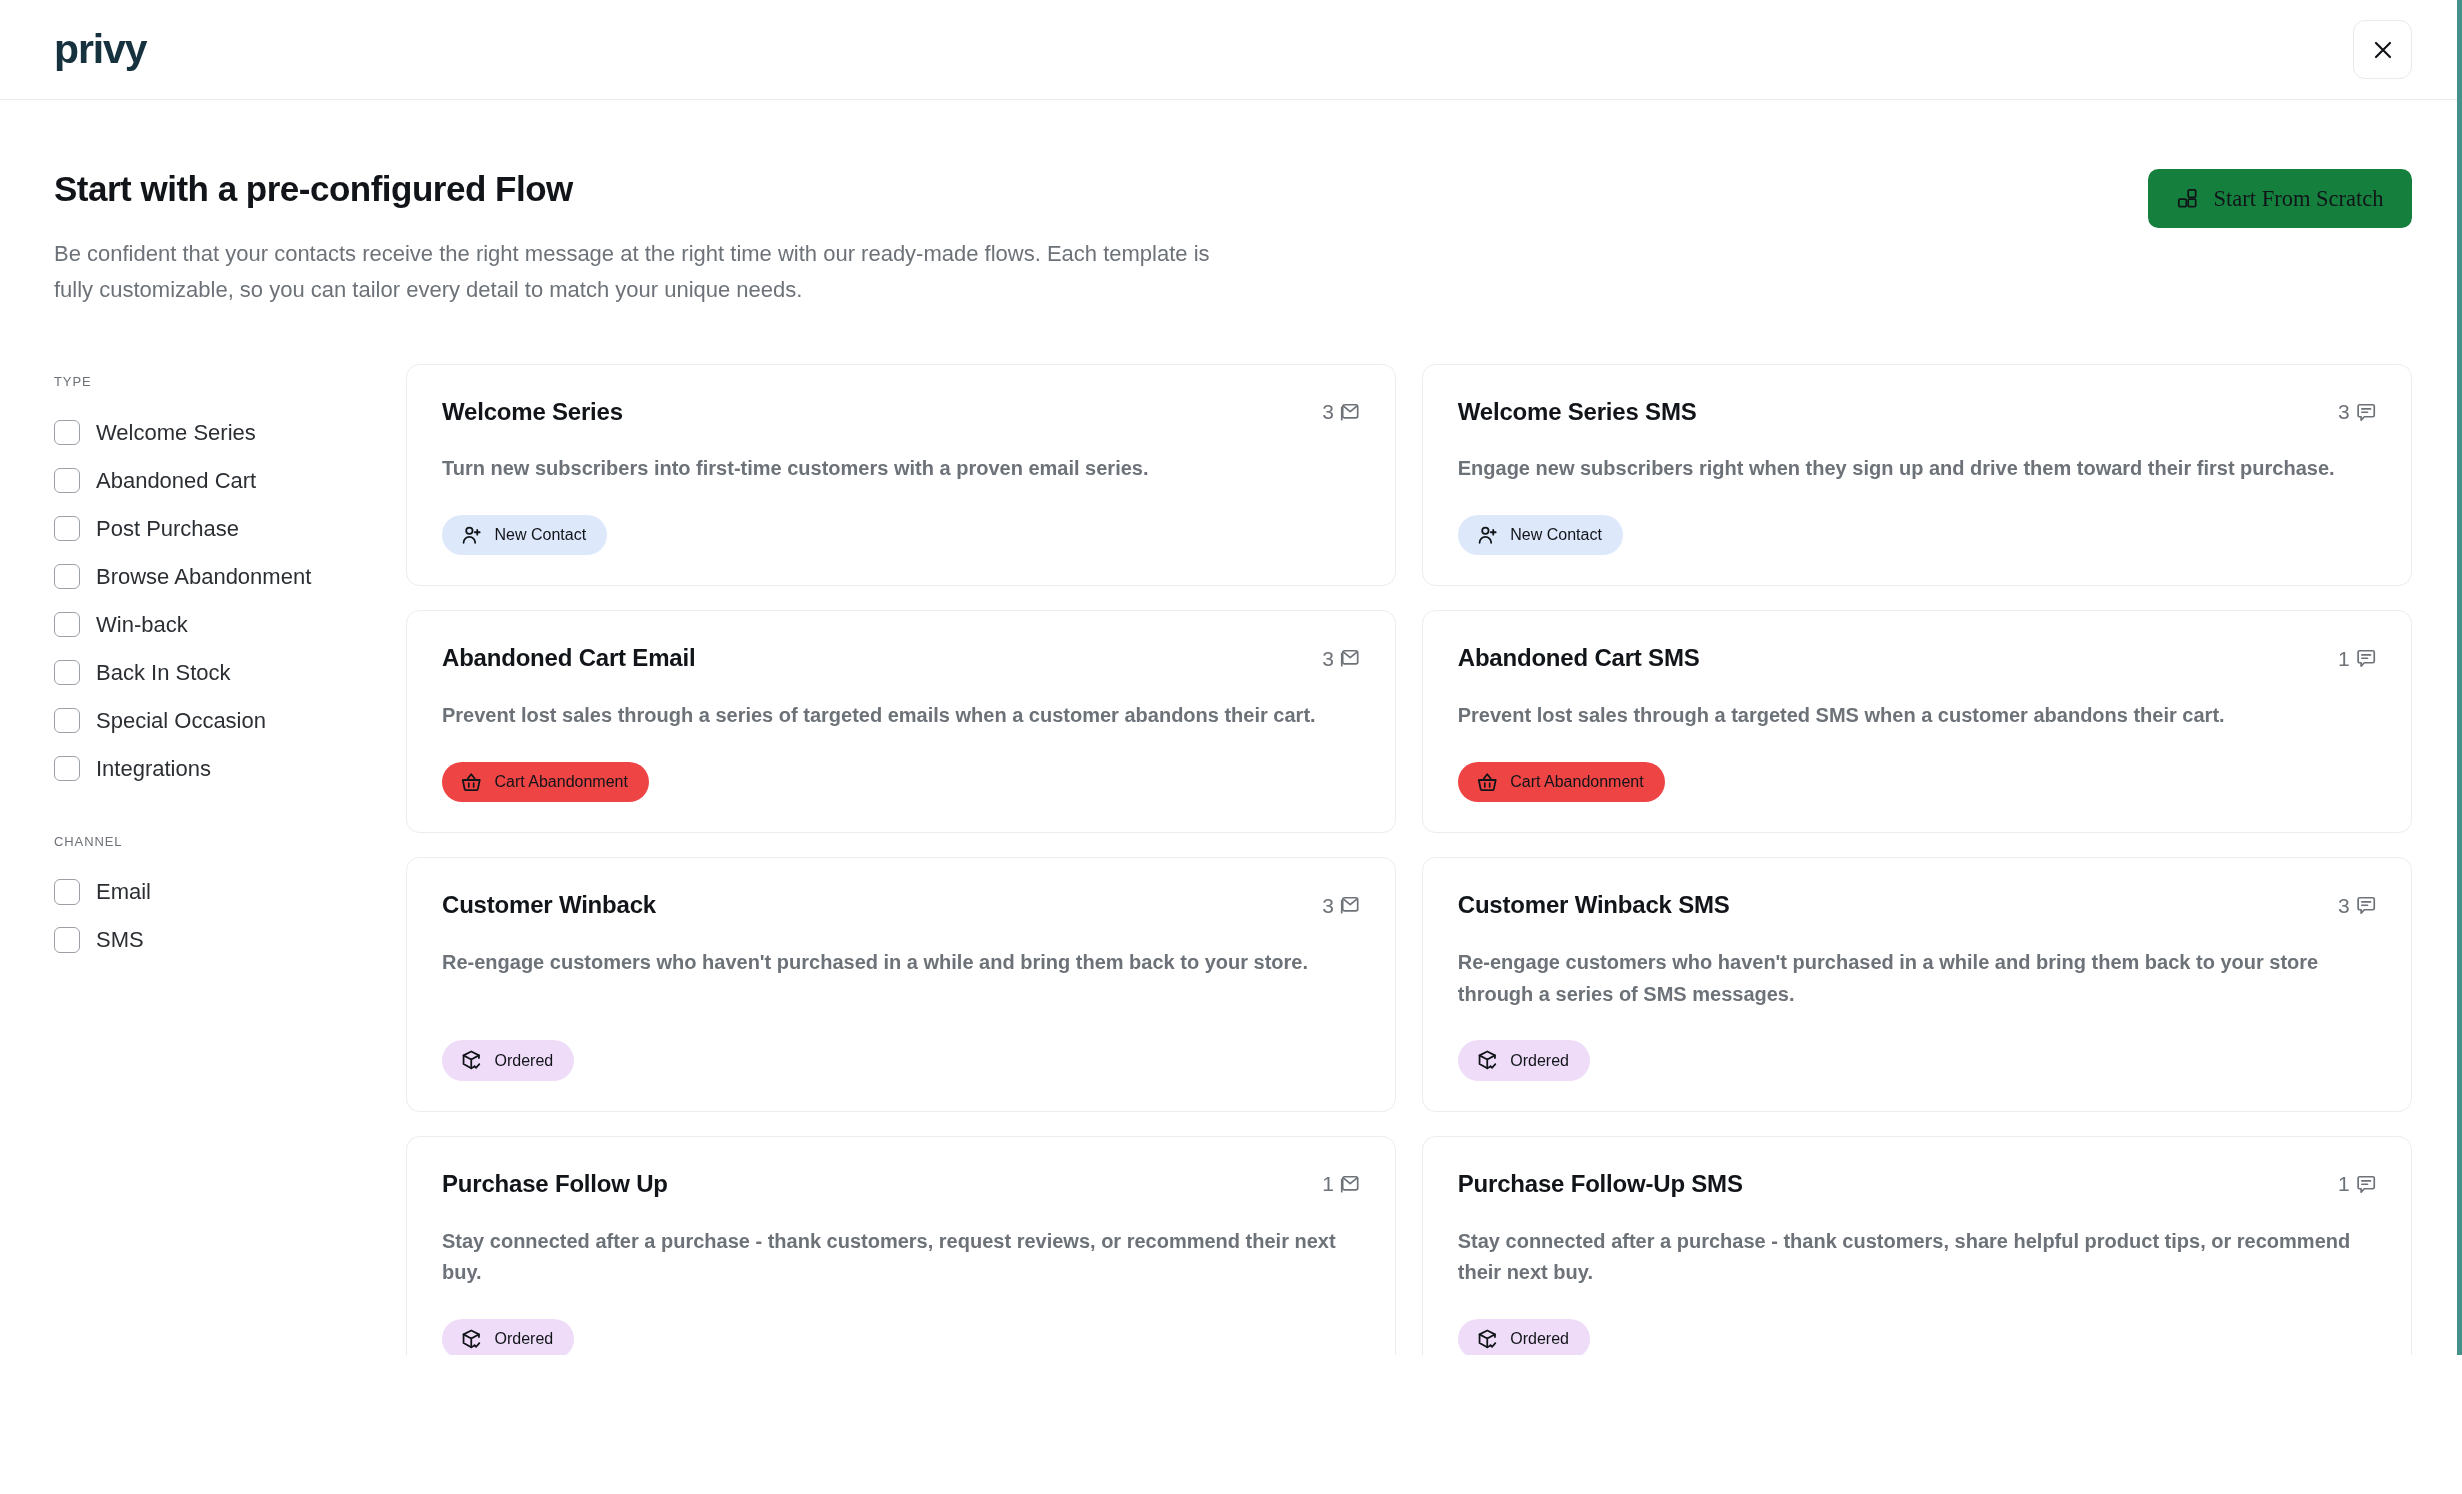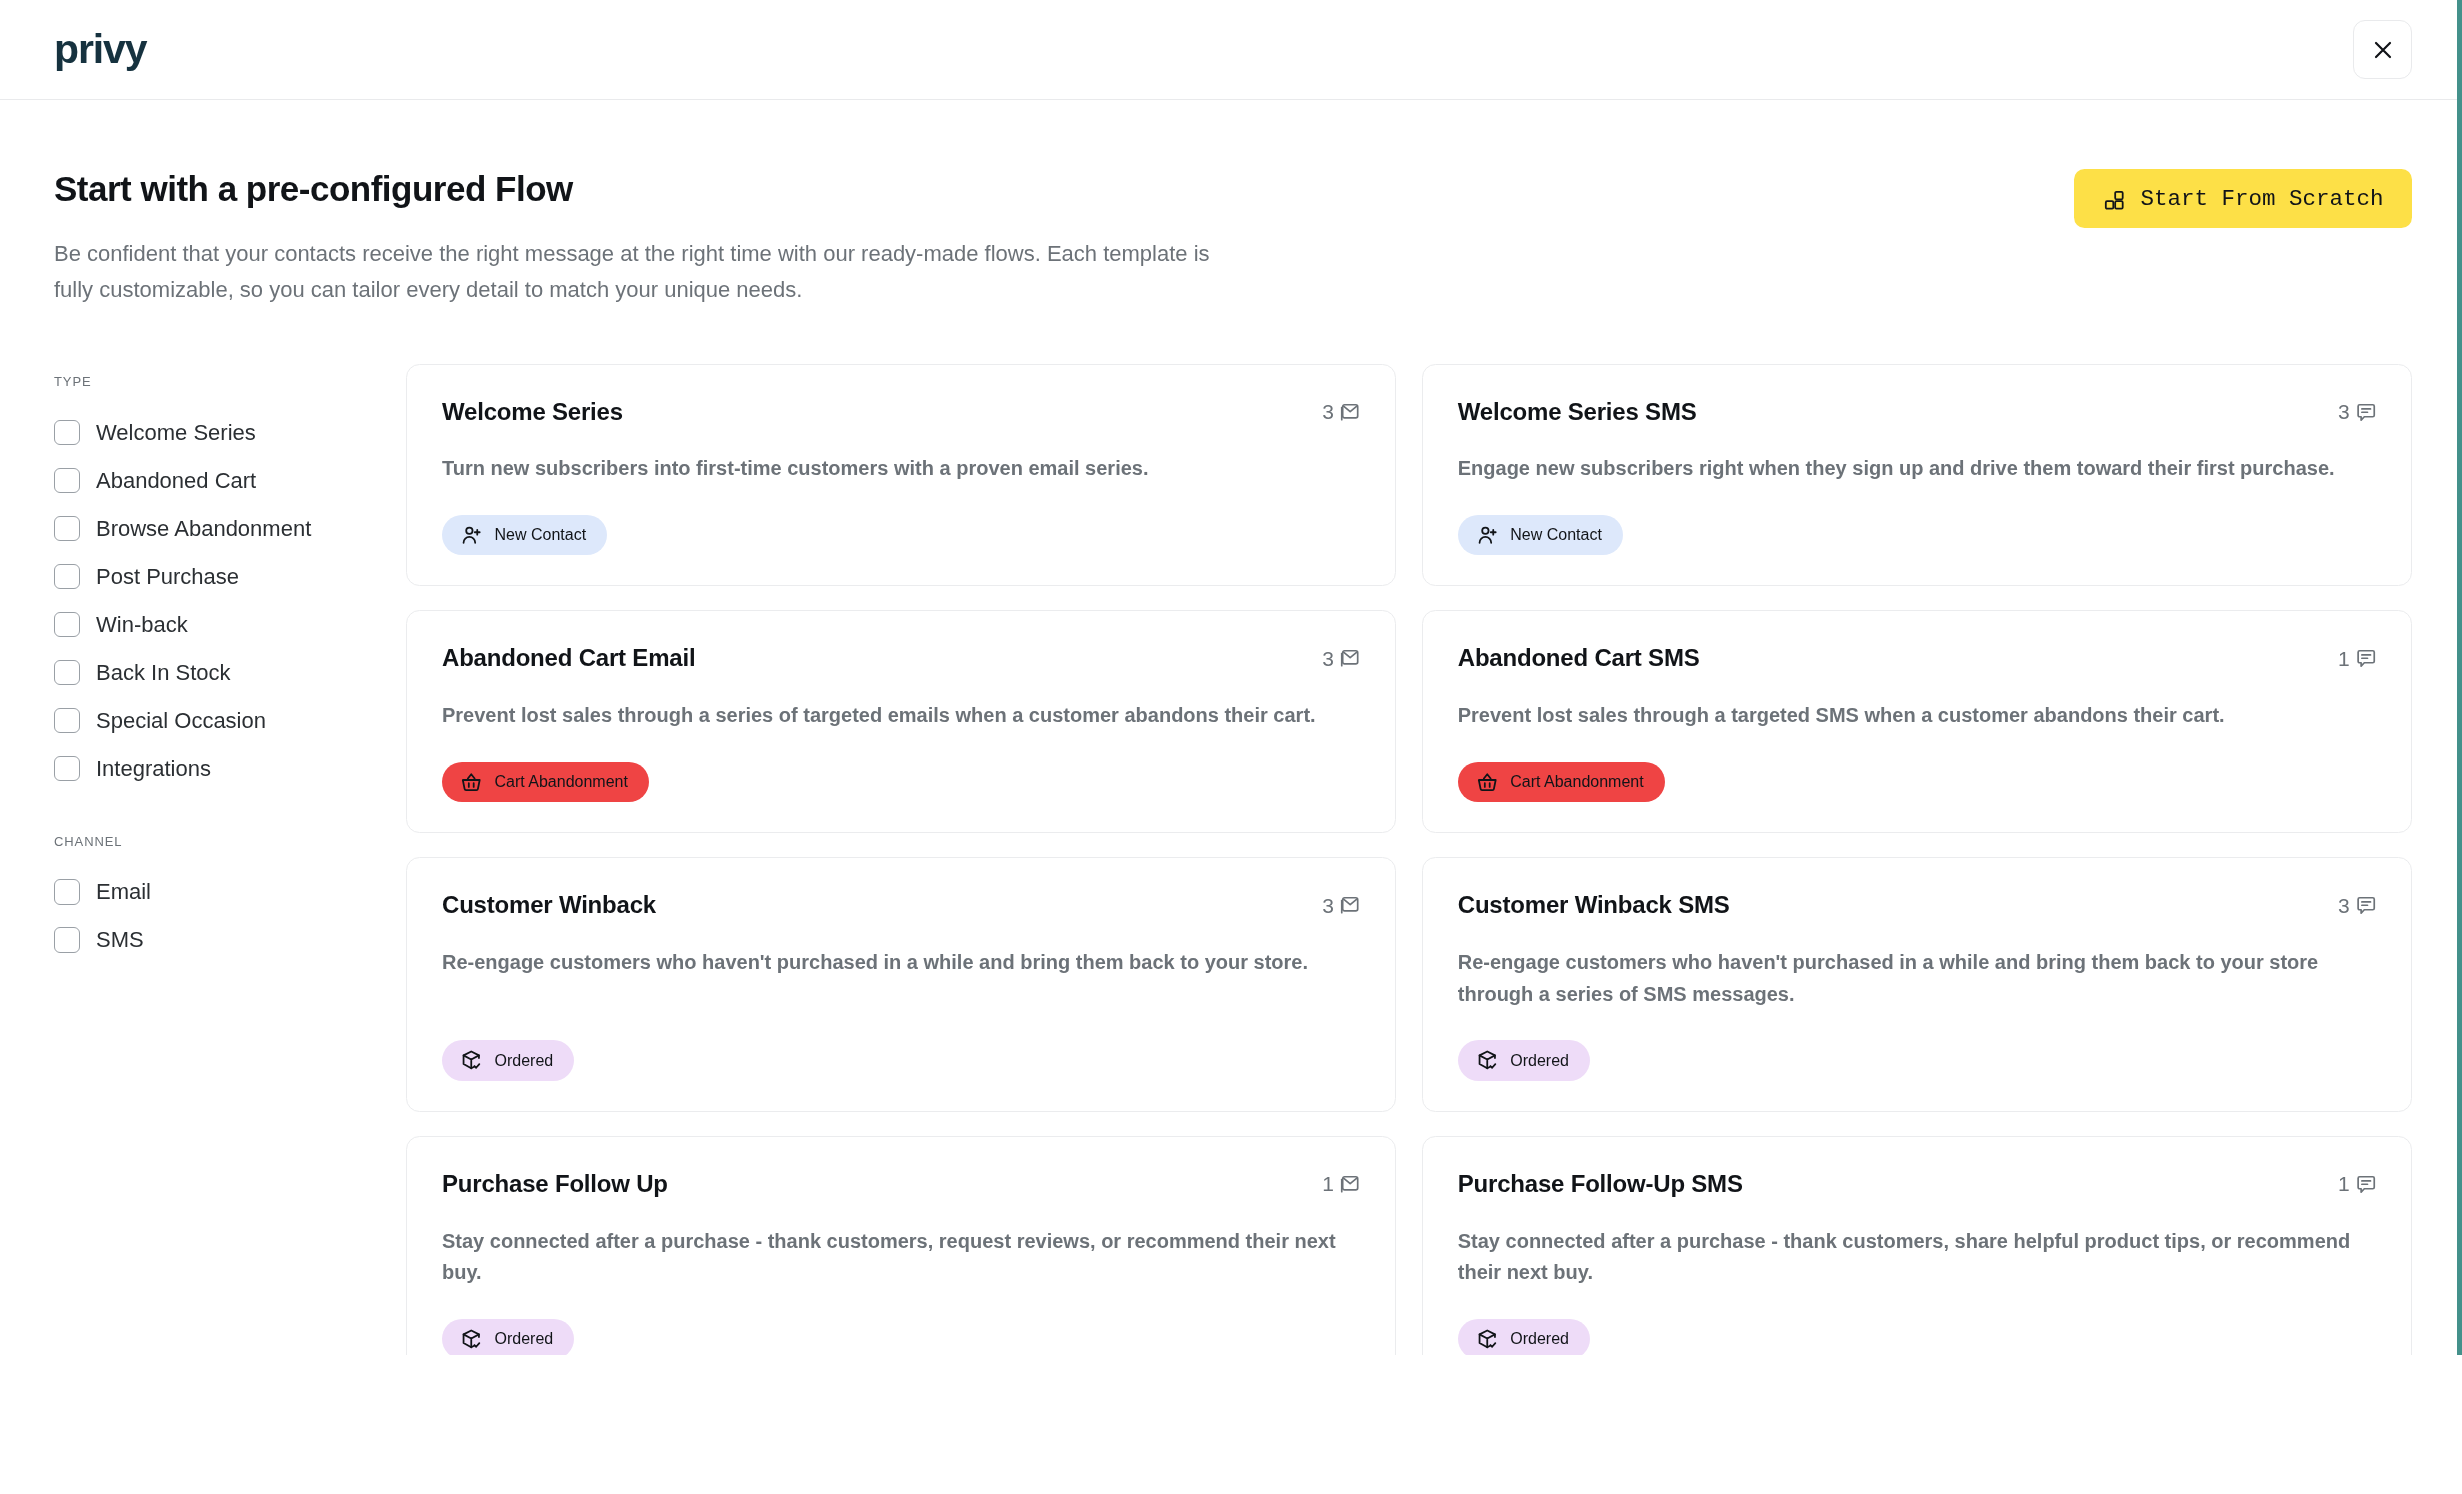--- a/index.html
+++ b/index.html
@@ -73,32 +73,32 @@
   .page-subtitle {
     margin-top: 27px;
     font-size: 22px;
     line-height: 1.62;
     color: #6c7278;
     max-width: 1161px;
     font-weight: 400;
   }
   .scratch-btn {
     display: flex;
-    align-items: flex-end;
+    align-items: center;
     gap: 15px;
-    background: #fde047;
+    background: #15803d;
     border: none;
     border-radius: 10.5px;
     padding: 16.5px 28.5px;
     font-size: 22.5px;
     font-weight: 500;
     color: #111418;
     cursor: pointer;
     white-space: nowrap;
-    font-family: Liberation Mono, monospace;
+    font-family: Liberation Serif, serif;
   }
   .scratch-btn svg { display: block; flex: none; }
 
   
   .content {
     display: flex;
     gap: 0;
     margin-top: 56px;
   }
   .filters {
@@ -244,25 +244,25 @@
             <div class="filter-row">
               <span class="cbox"></span>
               <span class="filter-label">Welcome Series</span>
             </div>
             <div class="filter-row">
               <span class="cbox"></span>
               <span class="filter-label">Abandoned Cart</span>
             </div>
             <div class="filter-row">
               <span class="cbox"></span>
+              <span class="filter-label">Post Purchase</span>
+            </div>
+            <div class="filter-row">
+              <span class="cbox"></span>
               <span class="filter-label">Browse Abandonment</span>
-            </div>
-            <div class="filter-row">
-              <span class="cbox"></span>
-              <span class="filter-label">Post Purchase</span>
             </div>
             <div class="filter-row">
               <span class="cbox"></span>
               <span class="filter-label">Win-back</span>
             </div>
             <div class="filter-row">
               <span class="cbox"></span>
               <span class="filter-label">Back In Stock</span>
             </div>
             <div class="filter-row">

